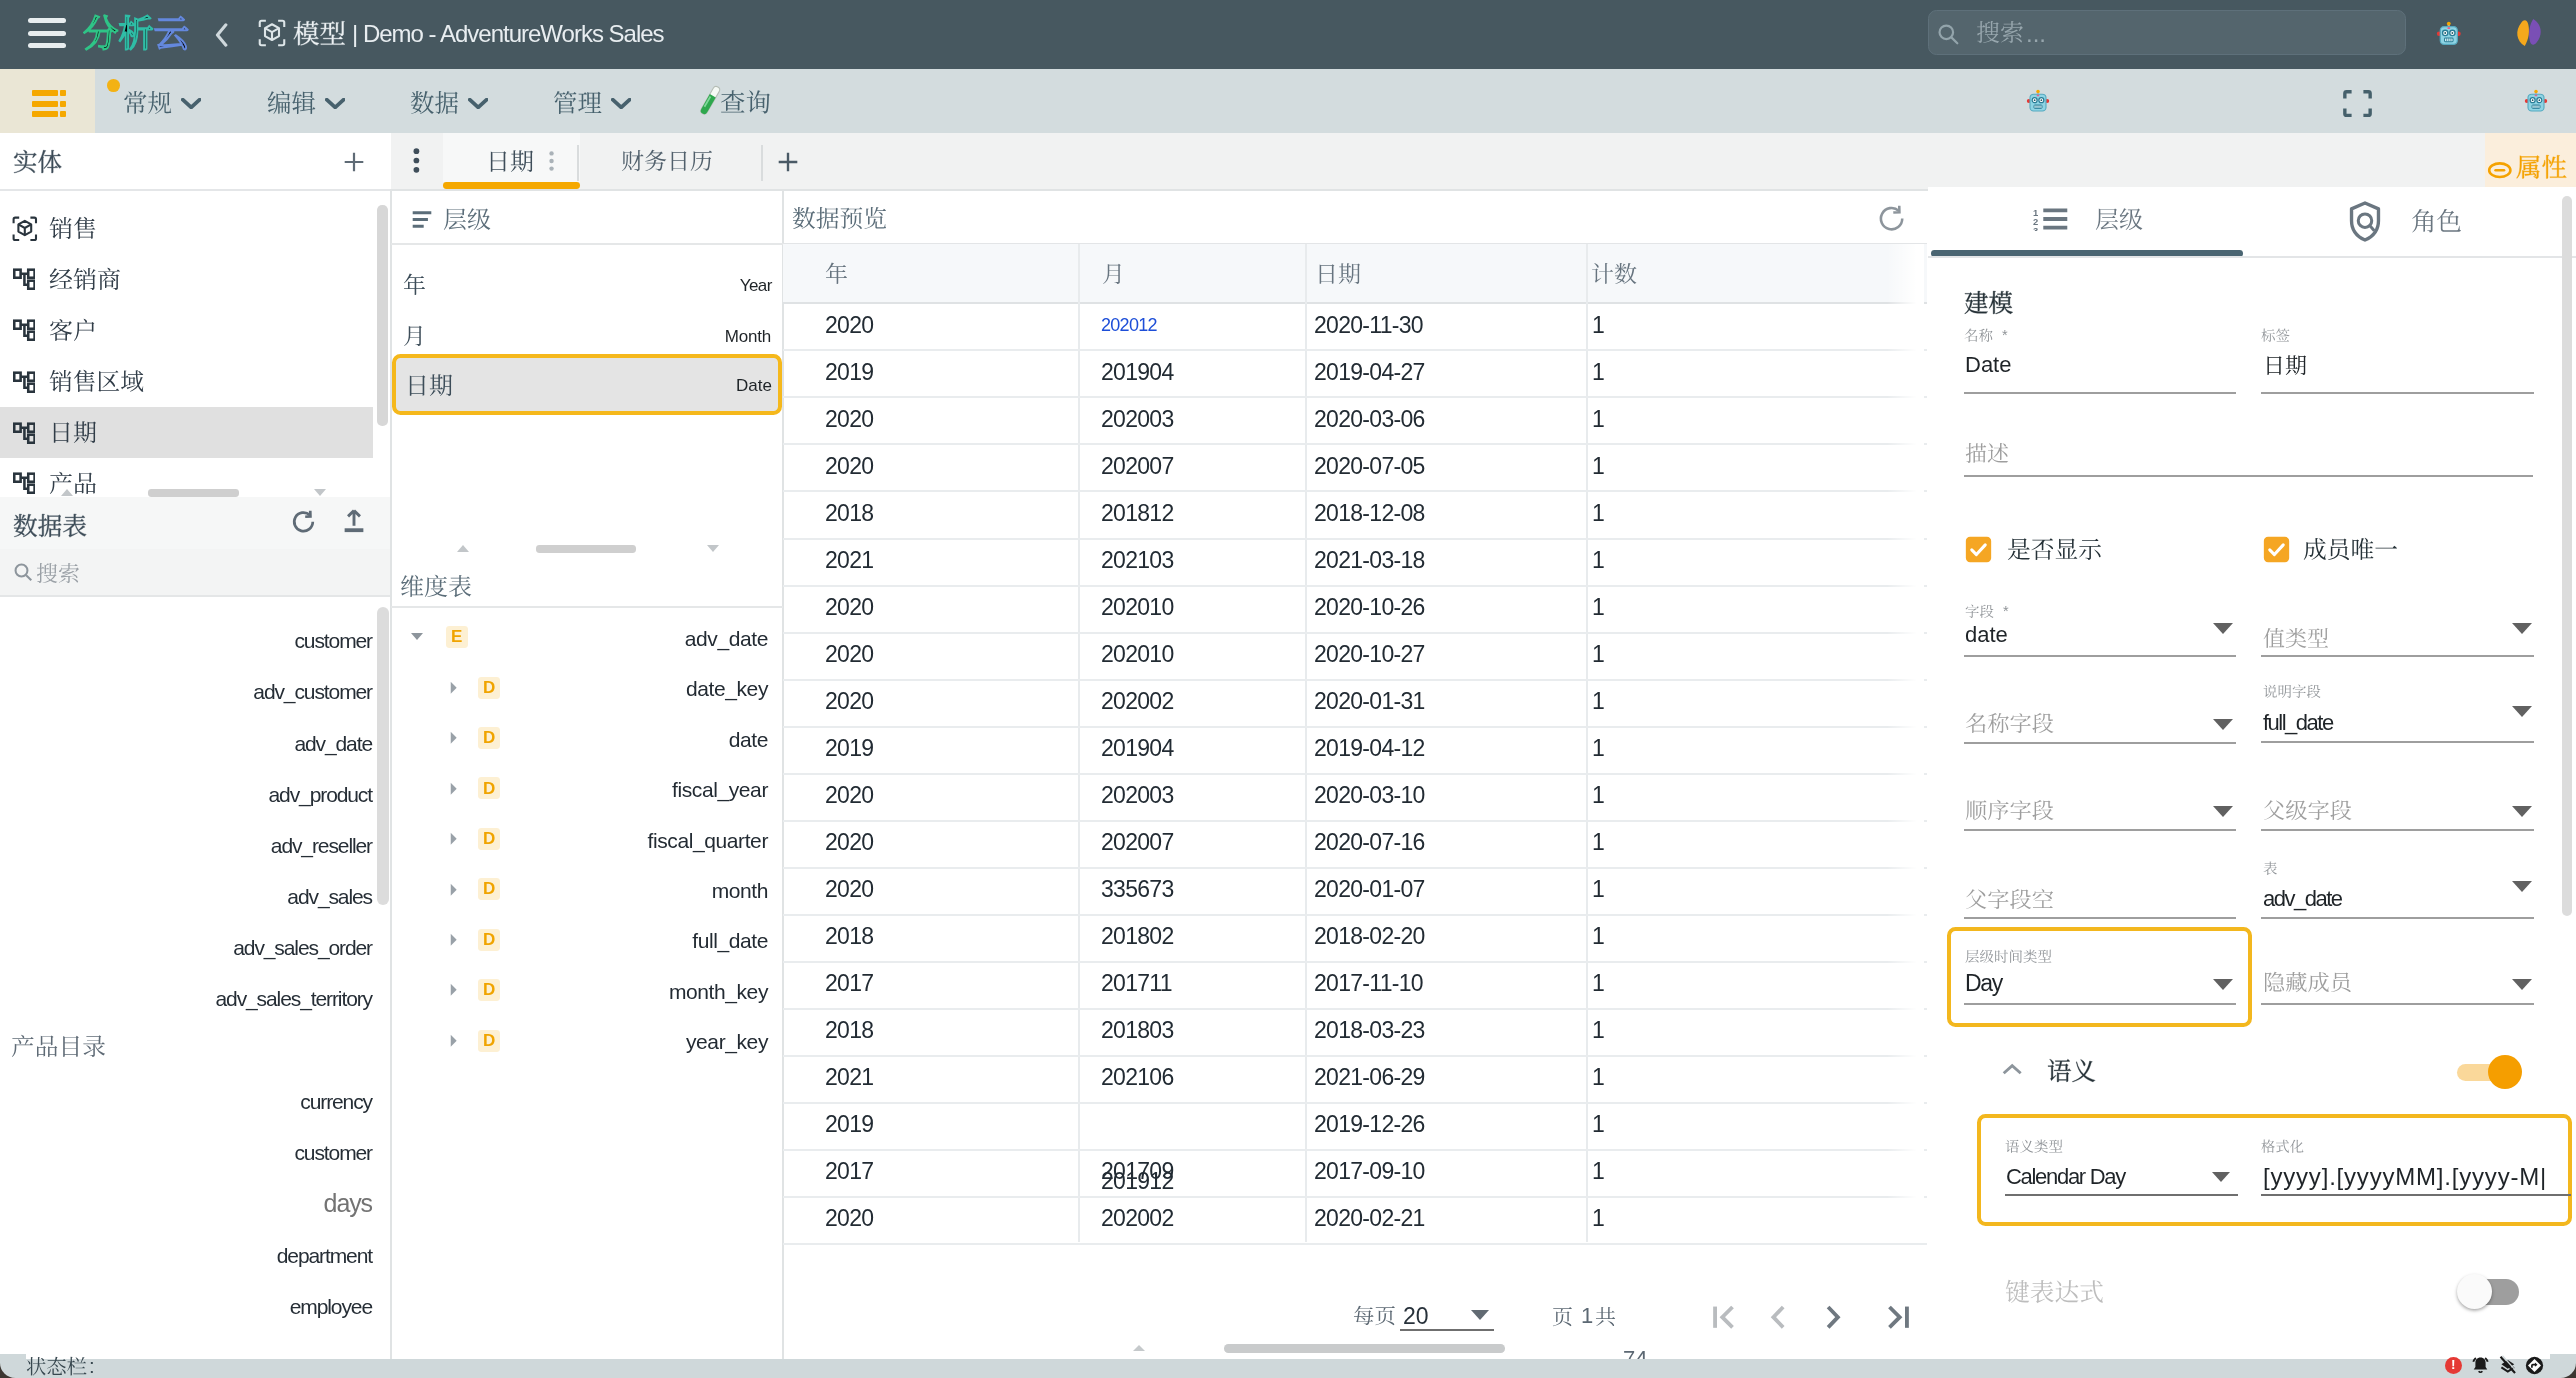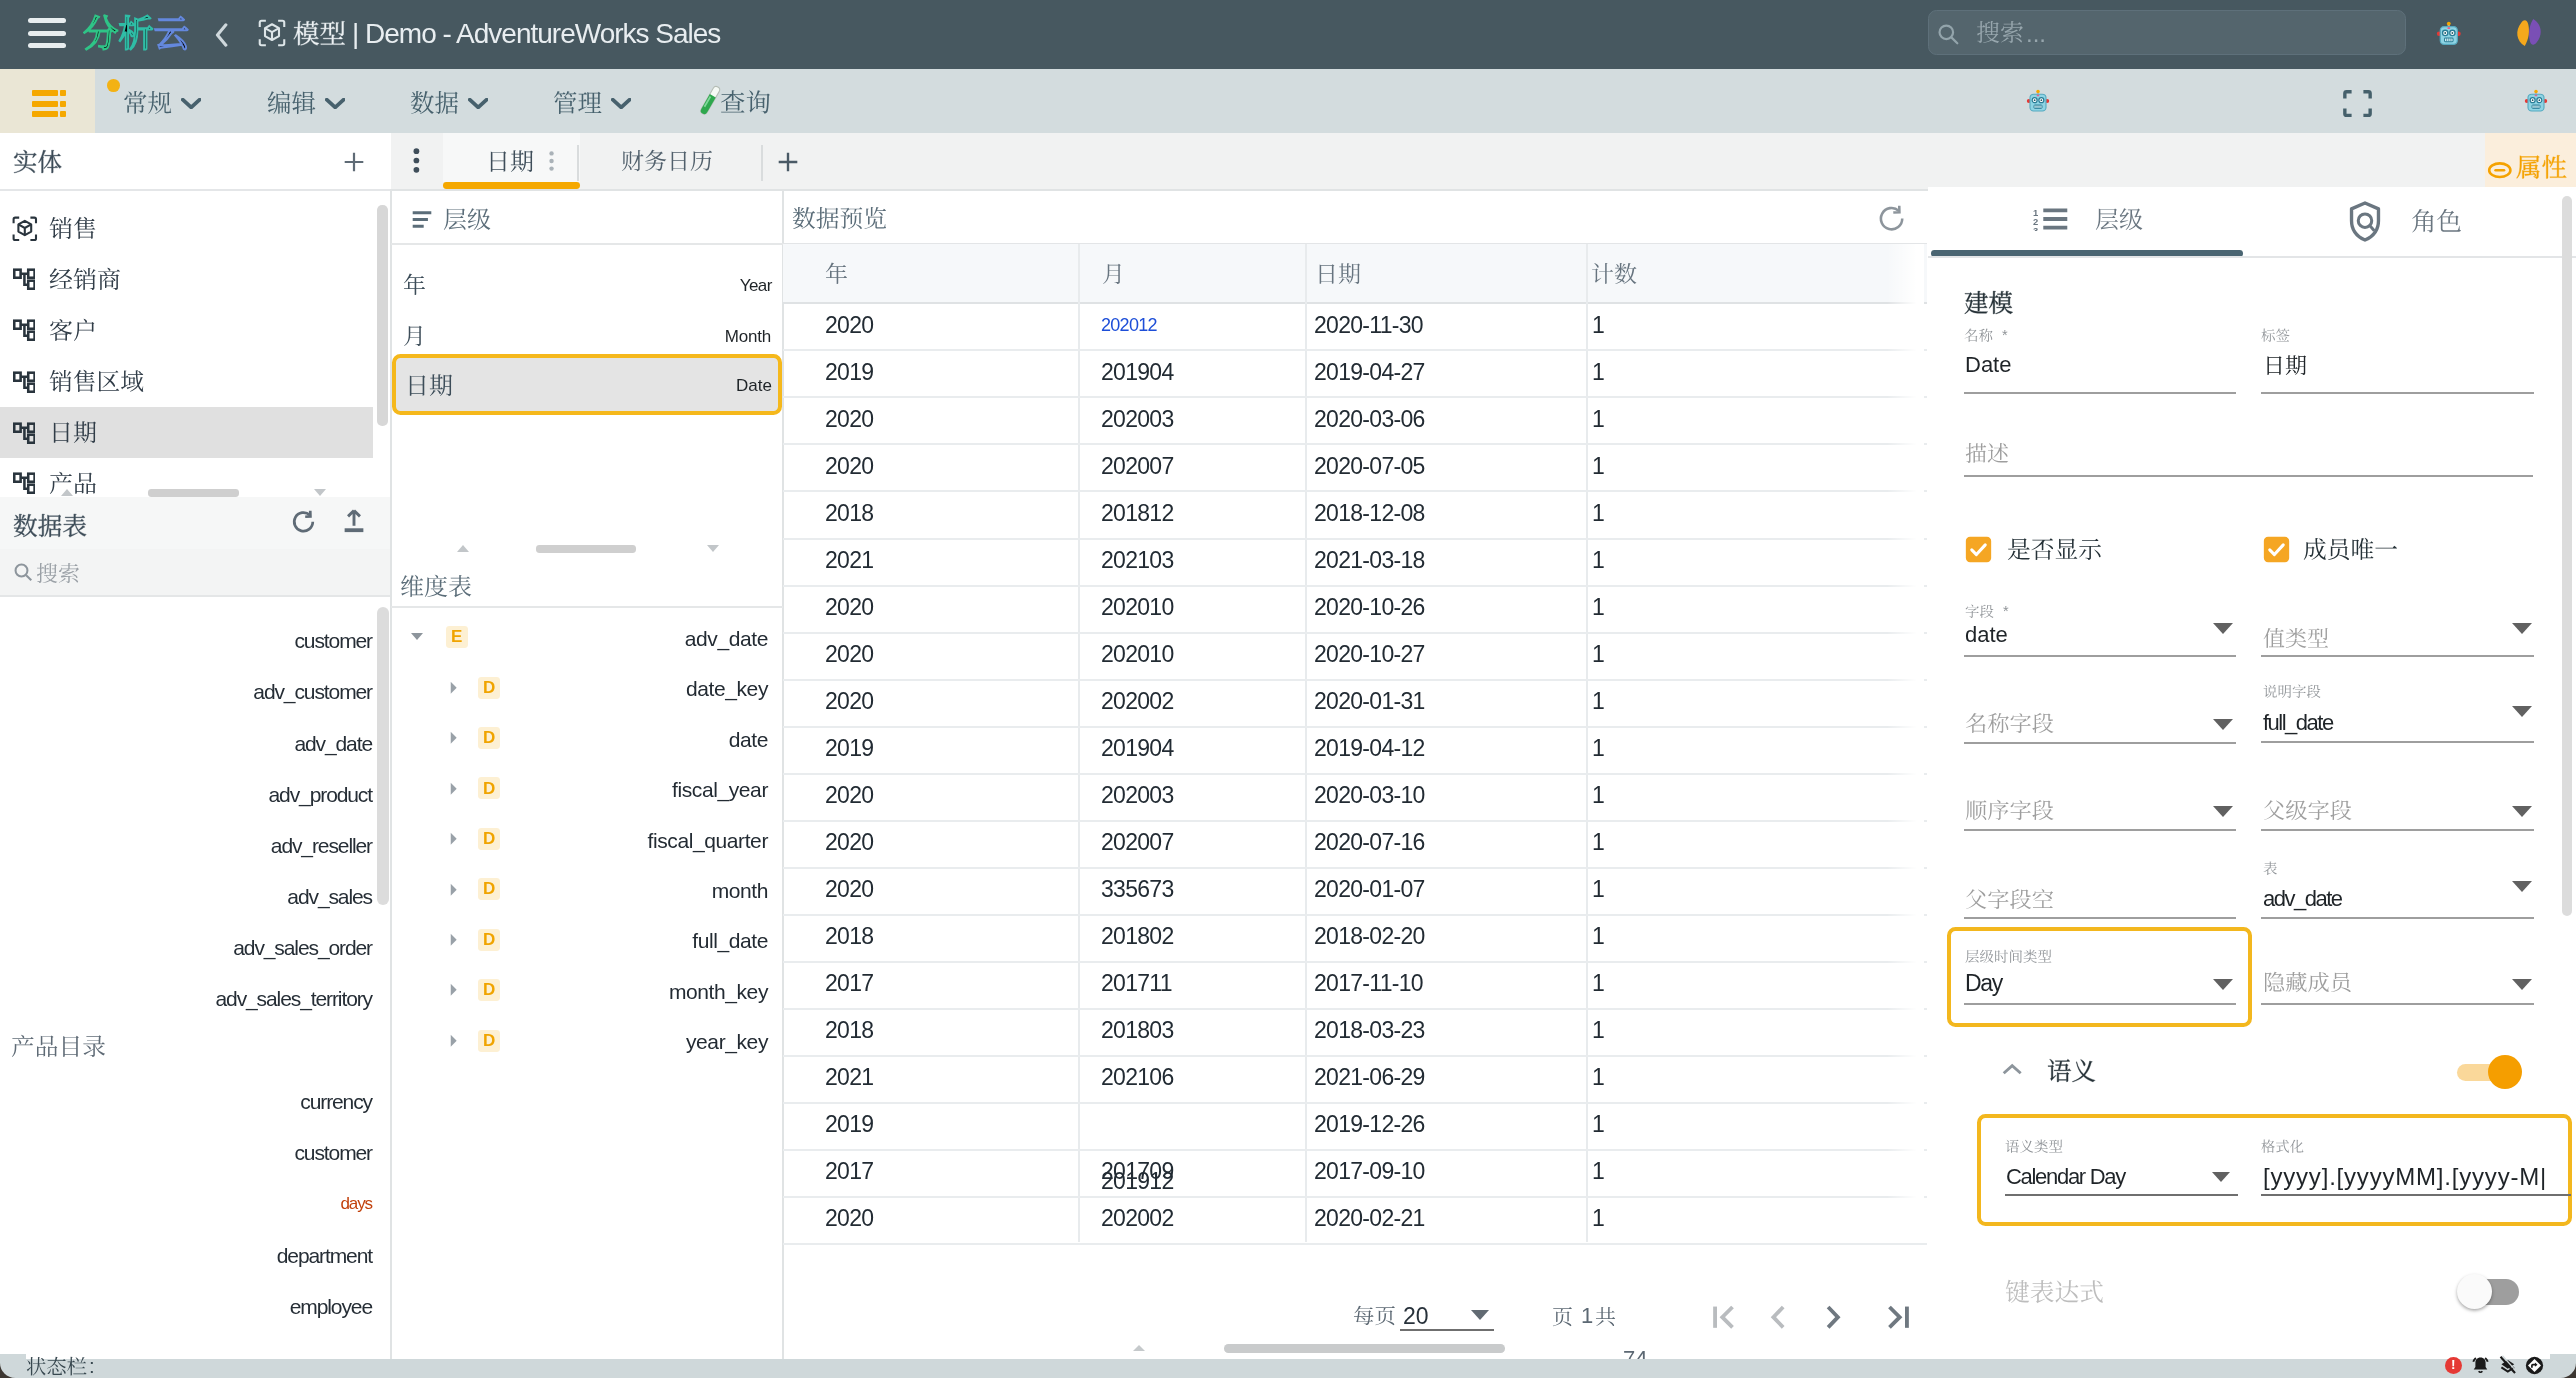--- a/index.html
+++ b/index.html
@@ -127,21 +127,21 @@
     </svg>
     <svg class="a" style="left:258px;top:19px;" width="28" height="28" viewBox="0 0 32 32" fill="none">
       <path d="M9 2 H4 Q2 2 2 4 V9 M23 2 H28 Q30 2 30 4 V9 M2 23 V28 Q2 30 4 30 H9 M30 23 V28 Q30 30 28 30 H23" stroke="#dde5e8" stroke-width="2.4"></path>
       <path d="M16 6 L24 10.5 V19.5 L16 24 L8 19.5 V10.5 Z" stroke="#dde5e8" stroke-width="2.4" stroke-linejoin="round"></path>
       <path d="M8 10.5 L16 15 L24 10.5 M16 15 V24" stroke="#dde5e8" stroke-width="2.4"></path>
     </svg>
     <svg class="k b" style="left:293px;top:20.4px;width:53px;height:26.4px;color:#edf1f3;" viewBox="0 0 2000 1000" preserveAspectRatio="none">
       <use href="#g6a21" x="0"></use>
       <use href="#g578b" x="1000"></use>
     </svg>
-    <div class="a" style="left:352px;top:23.4px;font-size:28px;line-height:22px;color:#e8edf0;font-weight:500;white-space:nowrap;letter-spacing:-1px;">| Demo - AdventureWorks Sales</div>
+    <div class="a" style="left:352px;top:23.4px;font-size:24px;line-height:22px;color:#e8edf0;font-weight:500;white-space:nowrap;letter-spacing:-1px;">| Demo - AdventureWorks Sales</div>
     <div class="a" style="left:1928px;top:10.2px;width:476px;height:43px;background:#54656d;border-radius:8.5px;border:0.9px solid #5e707a"></div>
     <svg class="a" style="left:1937px;top:23px;" width="22" height="22" viewBox="0 0 26 26" fill="none">
       <circle cx="11" cy="11" r="8" stroke="#93a4ab" stroke-width="2.6"></circle>
       <path d="M17 17 L24 24" stroke="#93a4ab" stroke-width="2.6" stroke-linecap="round"></path>
     </svg>
     <svg class="k" style="left:1976px;top:20px;width:48px;height:24px;color:#97a6ad;" viewBox="0 0 2000 1000" preserveAspectRatio="none">
       <use href="#g641c" x="0"></use>
       <use href="#g7d22" x="1000"></use>
     </svg>
     <div class="a" style="left:2026px;top:21.6px;font-size:24px;line-height:24px;color:#97a6ad;font-weight:400;white-space:nowrap;">...</div>
@@ -390,21 +390,21 @@
     <div class="a" style="right:2204px;top:937px;font-size:21px;line-height:21px;color:#262e36;font-weight:400;white-space:nowrap;letter-spacing:-1.1px;">adv_sales_order</div>
     <div class="a" style="right:2204px;top:988px;font-size:21px;line-height:21px;color:#262e36;font-weight:400;white-space:nowrap;letter-spacing:-1.1px;">adv_sales_territory</div>
     <svg class="k" style="left:11px;top:1034px;width:95px;height:24px;color:#5f6b76;" viewBox="0 0 4000 1000" preserveAspectRatio="none">
       <use href="#g4ea7" x="0"></use>
       <use href="#g54c1" x="1000"></use>
       <use href="#g76ee" x="2000"></use>
       <use href="#g5f55" x="3000"></use>
     </svg>
     <div class="a" style="right:2204px;top:1091px;font-size:21px;line-height:21px;color:#262e36;font-weight:400;white-space:nowrap;letter-spacing:-1.1px;">currency</div>
     <div class="a" style="right:2204px;top:1142px;font-size:21px;line-height:21px;color:#262e36;font-weight:400;white-space:nowrap;letter-spacing:-1.1px;">customer</div>
-    <div class="a" style="right:2204px;top:1193px;font-size:17px;line-height:21px;color:#c2410c;font-weight:400;white-space:nowrap;letter-spacing:-1.1px;">days</div>
+    <div class="a" style="right:2204px;top:1193px;font-size:25px;line-height:21px;color:#737373;font-weight:400;white-space:nowrap;letter-spacing:-1.1px;">days</div>
     <div class="a" style="right:2204px;top:1245px;font-size:21px;line-height:21px;color:#262e36;font-weight:400;white-space:nowrap;letter-spacing:-1.1px;">department</div>
     <div class="a" style="right:2204px;top:1296px;font-size:21px;line-height:21px;color:#262e36;font-weight:400;white-space:nowrap;letter-spacing:-1.1px;">employee</div>
     <div class="a" style="left:377px;top:607px;width:12px;height:298px;background:#dcdcdc;border-radius:6px"></div>
     <div class="a" style="left:782px;top:189px;width:1.7px;height:1170px;background:#e0e3e4;"></div>
     <div class="a" style="left:391px;top:243px;width:392px;height:1.7px;background:#e5e7e8;"></div>
     <svg class="a" style="left:411px;top:210px;" width="22" height="19" viewBox="0 0 26 22" fill="none">
       <path d="M2 3 H24 M2 11 H20 M2 19 H15" stroke="#5b6d79" stroke-width="3.4"></path>
     </svg>
     <svg class="k" style="left:443px;top:207px;width:48px;height:24px;color:#5b6d79;" viewBox="0 0 2000 1000" preserveAspectRatio="none">
       <use href="#g5c42" x="0"></use>

